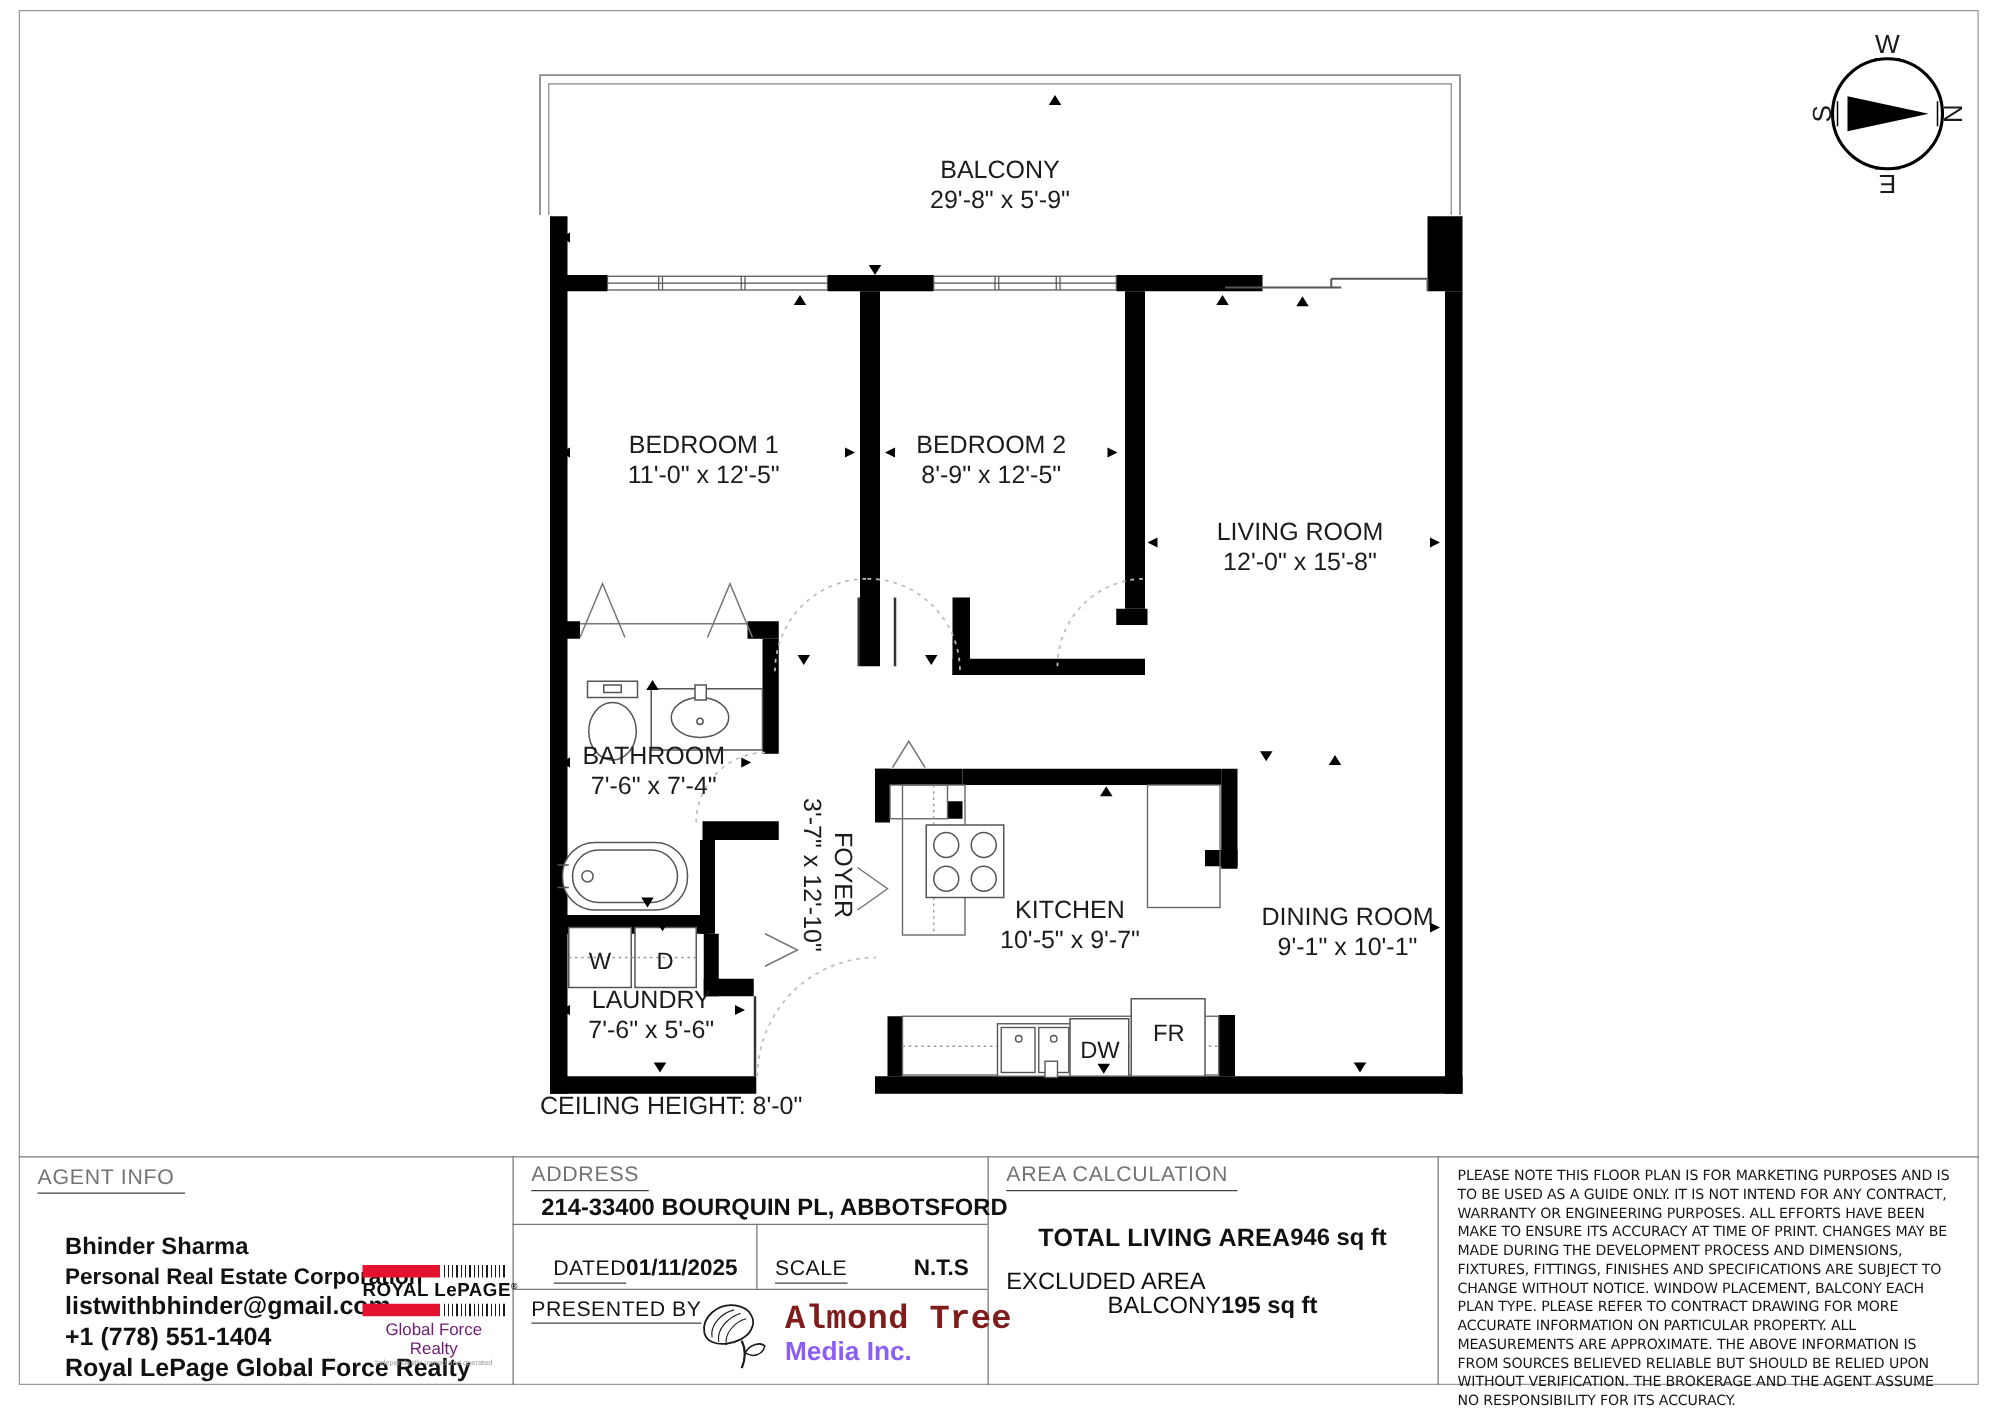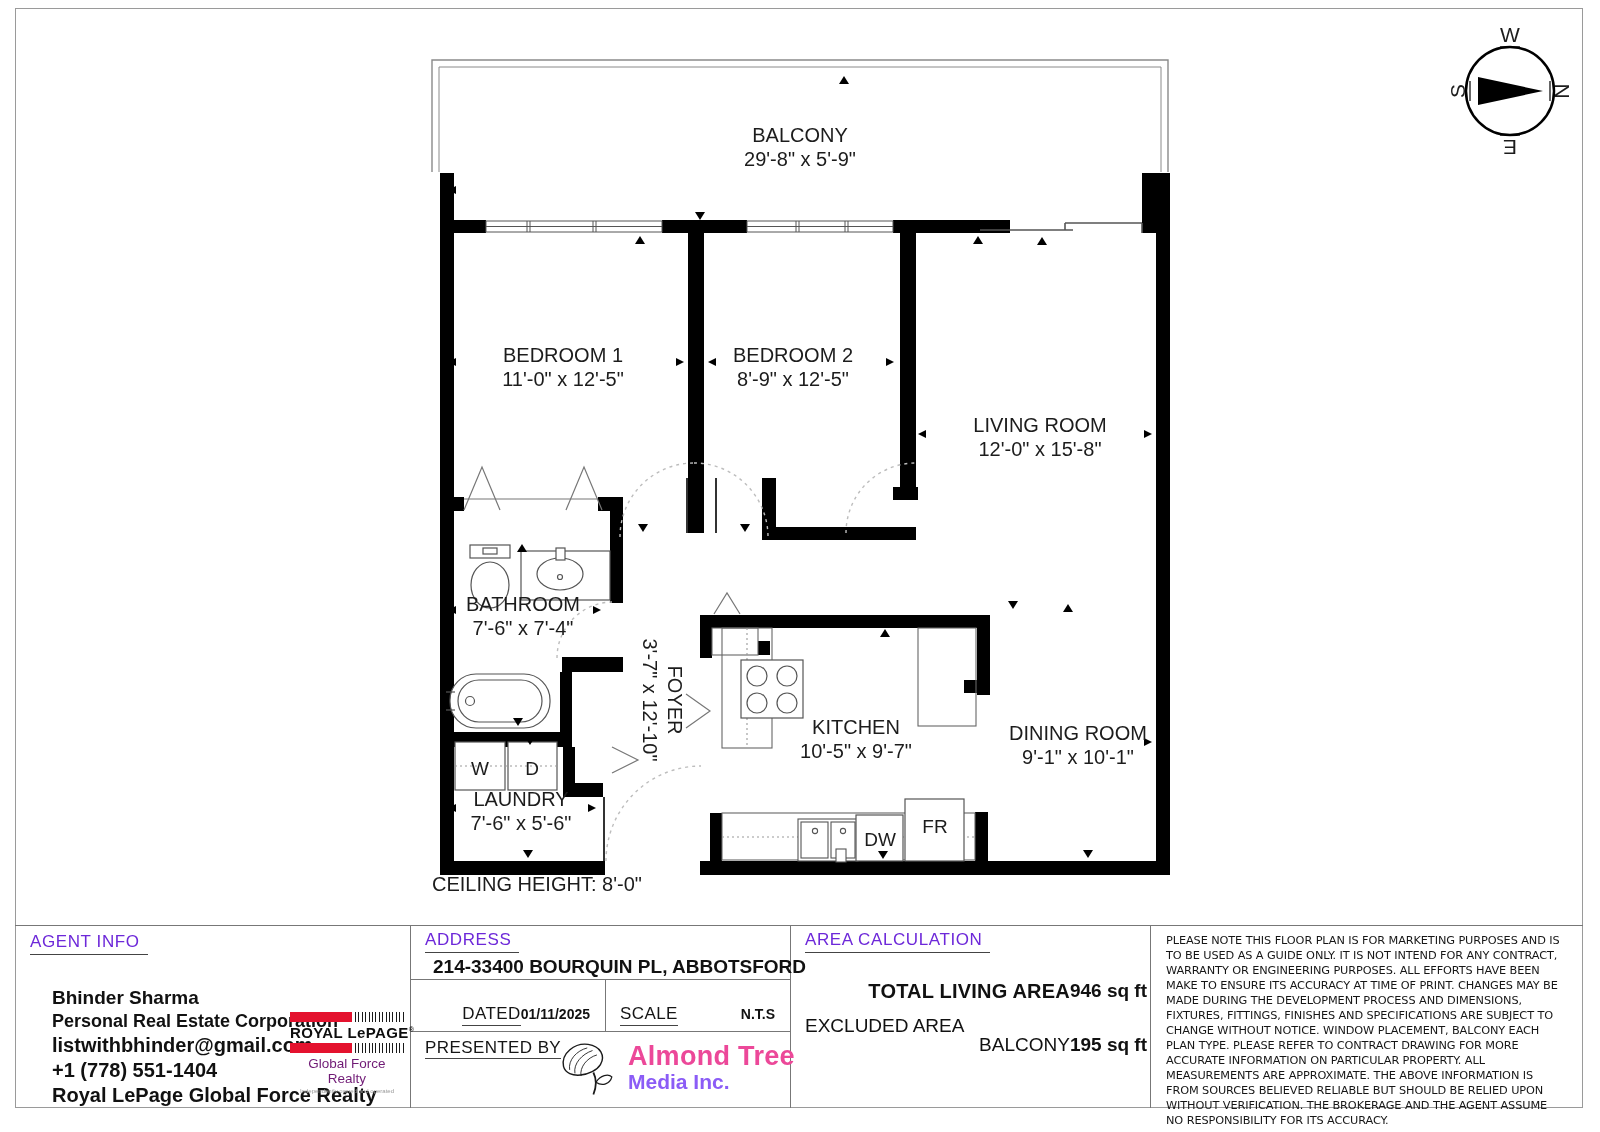--- a/index.html
+++ b/index.html
@@ -7,40 +7,40 @@
   .page-border{position:absolute;left:15px;top:8px;width:1568px;height:1100px;border:1.5px solid #9a9a9a;box-sizing:border-box;}
   svg text{fill:#1c1c1c;}
   .room-name,.room-dims{font-size:20px;}
   .fixture-label{font-size:19px;}
   .ceil{font-size:20px;}
   .compass-letter{font-size:21px;}
 
   
   .vline{position:absolute;width:1.4px;background:#777;}
   .hline{position:absolute;height:1.4px;background:#777;}
-  .sec-title{display:inline-block;font-size:17px;letter-spacing:.6px;border-bottom:1.2px solid #444;padding:0 8px 2px 0;color:#6d28d9;}
+  .sec-title{display:inline-block;font-size:17px;letter-spacing:.6px;border-bottom:1.2px solid #444;padding:0 8px 2px 0;color:#737373;}
   .agent-block{position:absolute;left:52px;top:988px;line-height:1.0;}
   .agent-block .nm{font-size:19px;font-weight:bold;margin-bottom:5px;}
   .agent-block .sm{font-size:18px;font-weight:bold;margin-bottom:5px;}
   .agent-block .ln{font-size:20px;font-weight:bold;margin-bottom:5px;}
   .rl-logo{position:absolute;left:290px;top:1010px;width:114px;}
   .rl-row{display:flex;align-items:center;gap:3px;height:10px;margin:2px 0;}
   .rl-red{width:62px;height:10px;background:#e4122e;}
   .rl-hatch{flex:1;height:10px;background:repeating-linear-gradient(90deg,#1a1a1a 0 1px,transparent 1px 3.4px);}
   .rl-name{font-size:15px;font-weight:bold;letter-spacing:.4px;white-space:nowrap;color:#0d0d0d;}
   .rl-name sup{font-size:7px;}
   .rl-sub{font-size:13.5px;color:#701a75;text-align:center;margin-top:3px;}
   .rl-tag{font-size:6px;color:#999;text-align:center;margin-top:2px;}
   .addr-value{position:absolute;left:433px;top:956px;font-size:19px;font-weight:bold;}
   .cell-label{font-size:17px;letter-spacing:.4px;border-bottom:1.2px solid #444;padding-bottom:1px;color:#151515;}
-  .cell-value{font-size:14px;font-weight:bold;}
+  .cell-value{font-size:18px;font-weight:bold;}
   .media-logo{position:absolute;left:558px;top:1040px;display:flex;align-items:center;gap:8px;}
-  .media-text .l1{font-size:27px;font-weight:bold;letter-spacing:.3px;color:#ec4899;line-height:1;}
+  .media-text .l1{font-size:27px;font-weight:bold;letter-spacing:.3px;color:#7f1d1d;line-height:1;font-family:Liberation Mono, monospace;}
   .media-text .l2{font-size:21px;font-weight:700;color:#8b5cf6;line-height:1.15;}
-  .area-row{position:absolute;display:flex;justify-content:flex-end;margin-left:12px;}
+  .area-row{position:absolute;display:flex;justify-content:center;}
   .area-label-b{font-size:20px;font-weight:bold;letter-spacing:.2px;}
   .area-label-n{font-size:19px;}
   .area-value{font-size:19px;font-weight:bold;}
   .disclaimer{position:absolute;left:1166px;top:933px;width:400px;font-family:"DejaVu Sans",sans-serif;font-size:11.3px;line-height:1.33;color:#161616;letter-spacing:-0.1px;}
 </style>
 </head>
 <body>
 
 <div class="page-border"></div>
 

